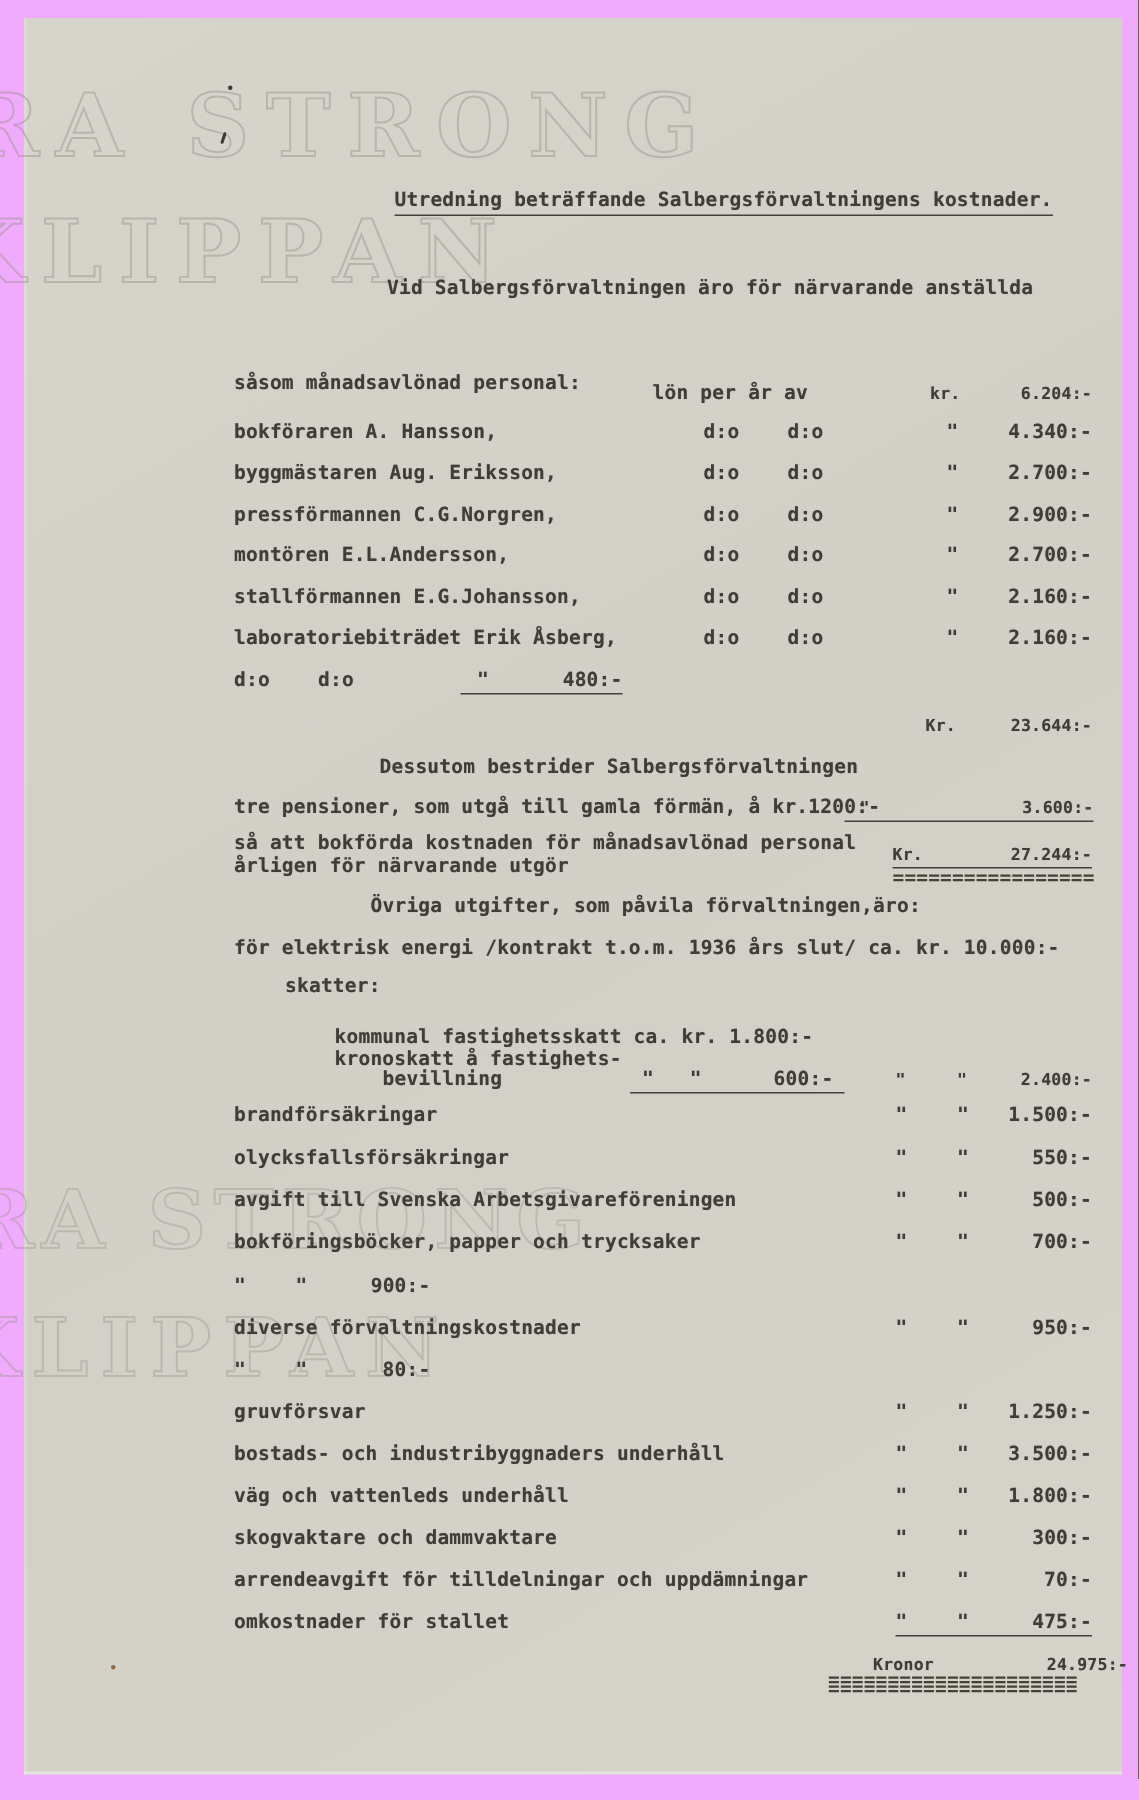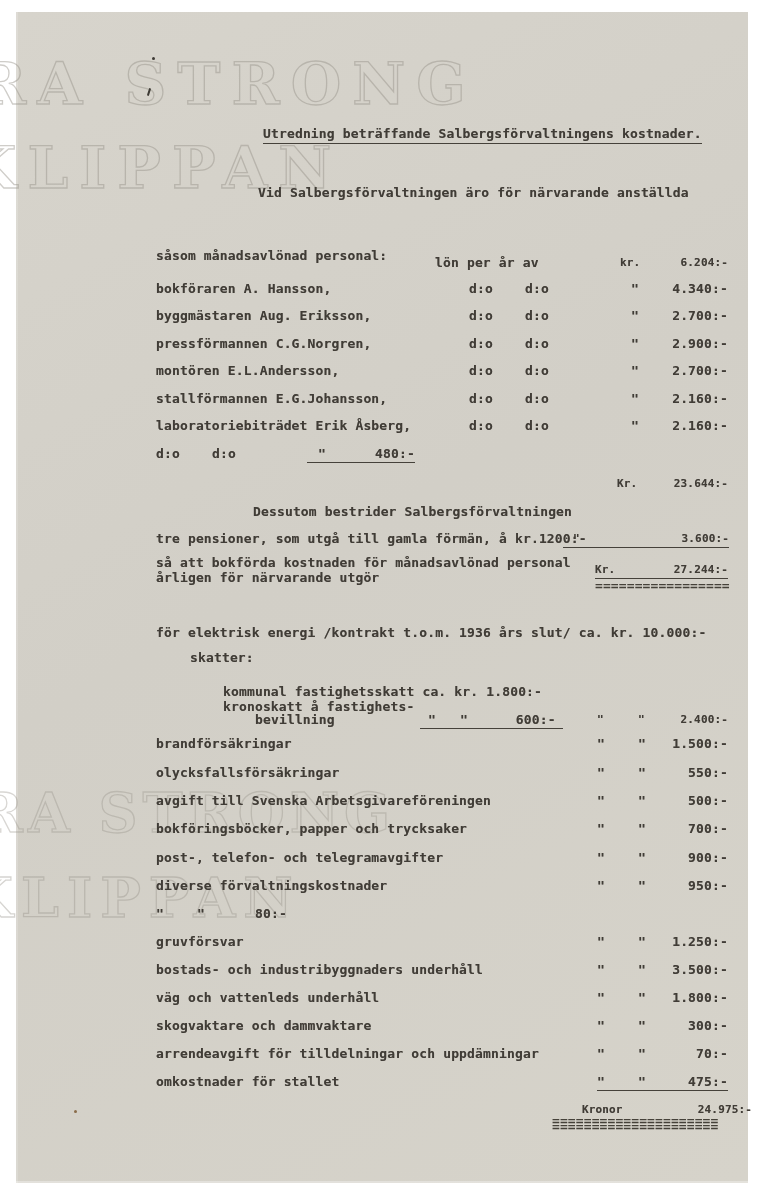--- a/index.html
+++ b/index.html
@@ -1,16 +1,16 @@
 <!DOCTYPE html>
 <html><head>
 <meta charset="utf-8">
 <style>
   html,body{margin:0;padding:0;background:#14120f;}
-  #page{position:relative;width:759px;height:1200px;background:#ffffff;overflow:hidden;
+  #page{position:relative;width:759px;height:1200px;background:#f0abfc;overflow:hidden;
         font-family:"DejaVu Sans Mono","Liberation Mono",monospace;}
   #paper{position:absolute;left:16px;top:12px;width:732px;height:1171px;
          background:linear-gradient(150deg,#d7d4cc 0%,#d2cfc7 45%,#d6d3ca 100%);
          box-shadow:inset 0 -2px 0 rgba(255,255,255,.35), inset 2px 0 0 rgba(255,255,255,.18);}
   .wm{position:absolute;font-family:"DejaVu Serif","Liberation Serif",serif;
       font-variant:small-caps;font-weight:bold;color:transparent;white-space:pre;
       -webkit-text-stroke:1.3px rgba(148,145,136,.45);}
   @supports not (-webkit-text-stroke:1px red){.wm{color:rgba(150,147,138,.30);}}
   .line{position:absolute;white-space:pre;font-size:13px;line-height:15px;font-weight:bold;
         letter-spacing:0.15px;color:#403c36;text-shadow:0 0 .6px rgba(64,60,54,.45);}
@@ -133,20 +133,21 @@
     <span>3.600:-</span>
   </div>
   <div class="line" style="left:156px;top:555px;">så att bokförda kostnaden för månadsavlönad personal</div>
   <div class="line" style="left:156px;top:570px;">årligen för närvarande utgör</div>
   <div class="abs-grp ul" style="left:595px;top:562px;width:133px;">
     <span>Kr.</span>
     <span>27.244:-</span>
   </div>
   <div class="rule" style="left:595px;top:582px;">=================</div>
 
+  <div class="line" style="left:247px;top:597px;">Övriga utgifter, som påvila förvaltningen,äro:</div>
   <div class="line" style="left:156px;top:625px;">för elektrisk energi /kontrakt t.o.m. 1936 års slut/ ca. kr. 10.000:-</div>
   <div class="line" style="left:190px;top:650px;">skatter:</div>
 
   <div class="line" style="left:223px;top:684px;">kommunal fastighetsskatt ca. kr. 1.800:-</div>
   <div class="line" style="left:223px;top:699px;">kronoskatt å fastighets-</div>
   <div class="line" style="left:255px;top:712px;">bevillning</div>
   <div class="line ul" style="left:420px;top:712px;width:143px;"> "   "      600:-</div>
   <div class="abs-grp" style="left:597px;top:712px;width:131px;justify-content:flex-start;">
     <span class="xq1">"</span>
     <span class="xq2">"</span>
@@ -179,21 +180,20 @@
   </div>
   <div class="row" style="top:821px;">
     <span class="c-label">bokföringsböcker, papper och trycksaker</span>
     <span class="xgrp">
       <span class="xq1">"</span>
       <span class="xq2">"</span>
       <span class="xamt">700:-</span>
     </span>
   </div>
   <div class="row" style="top:850px;">
-    <span class="c-label">post-, telefon- och telegramavgifter</span>
     <span class="xgrp">
       <span class="xq1">"</span>
       <span class="xq2">"</span>
       <span class="xamt">900:-</span>
     </span>
   </div>
   <div class="row" style="top:878px;">
     <span class="c-label">diverse förvaltningskostnader</span>
     <span class="xgrp">
       <span class="xq1">"</span>

